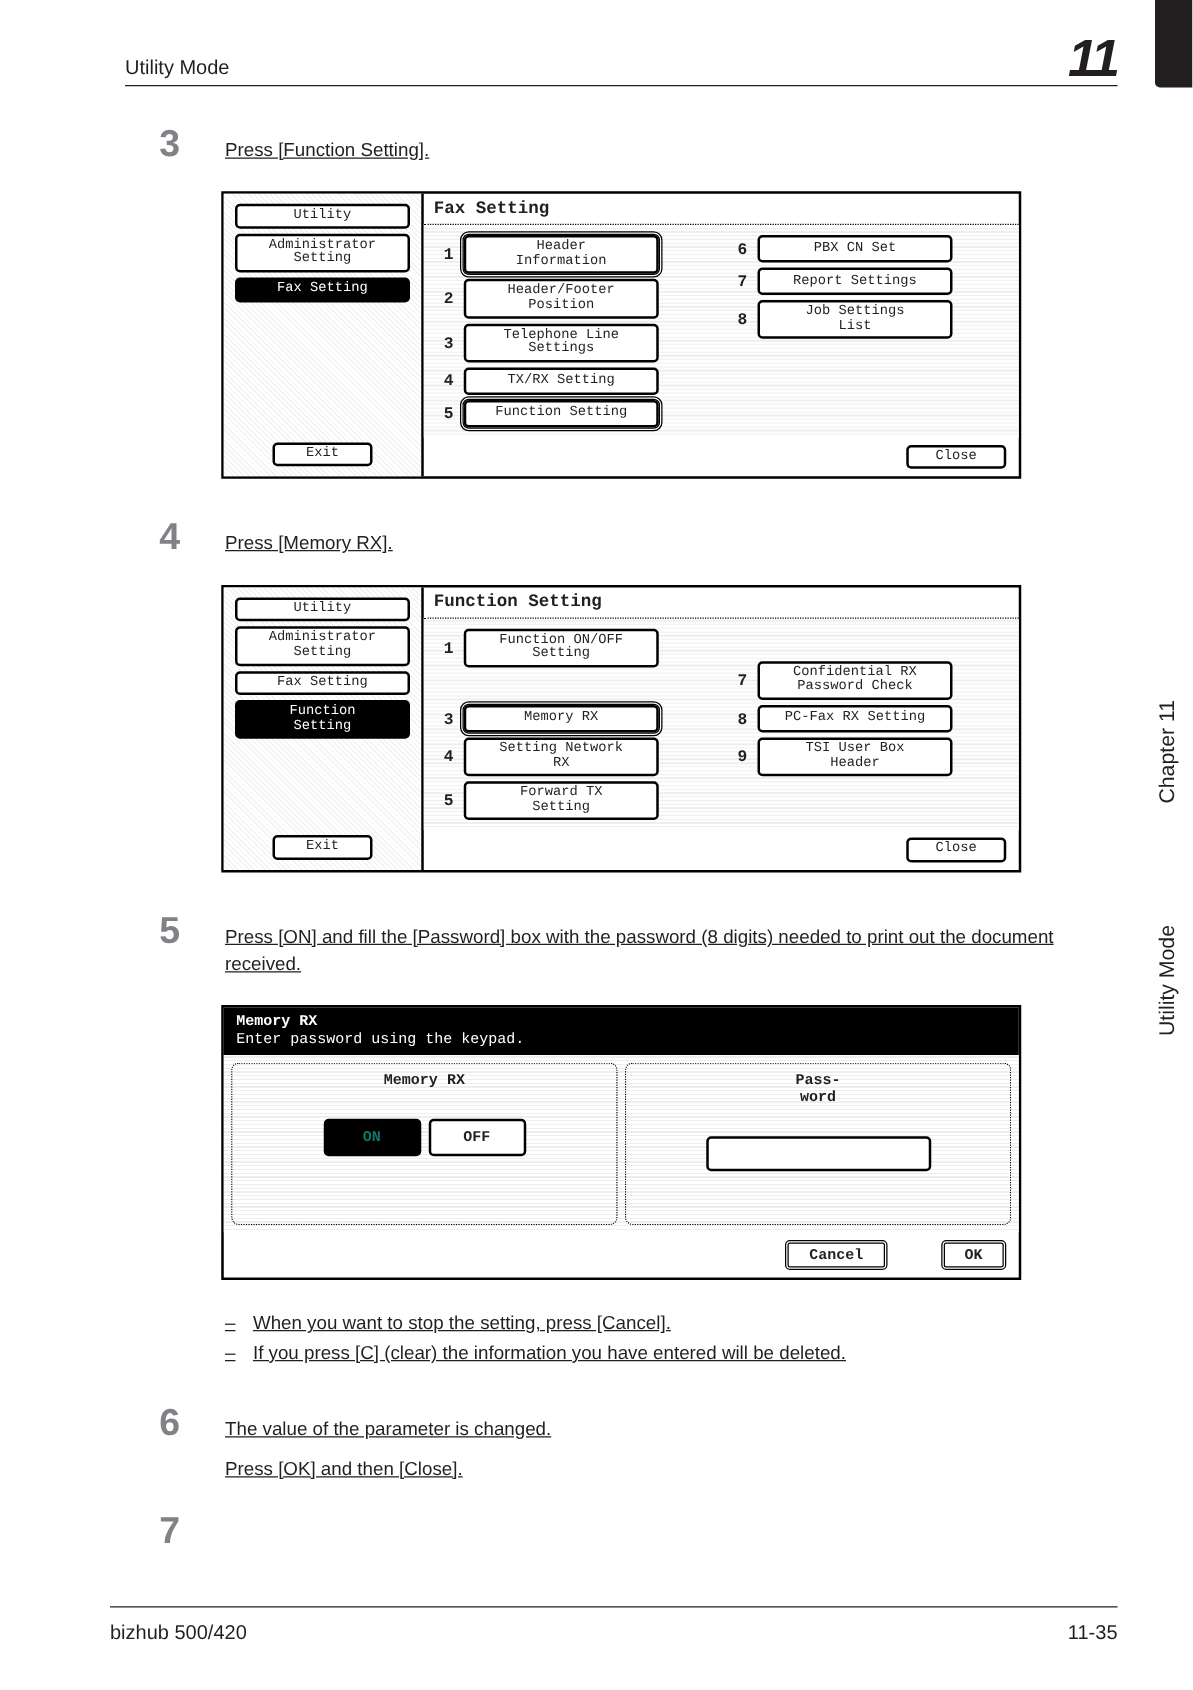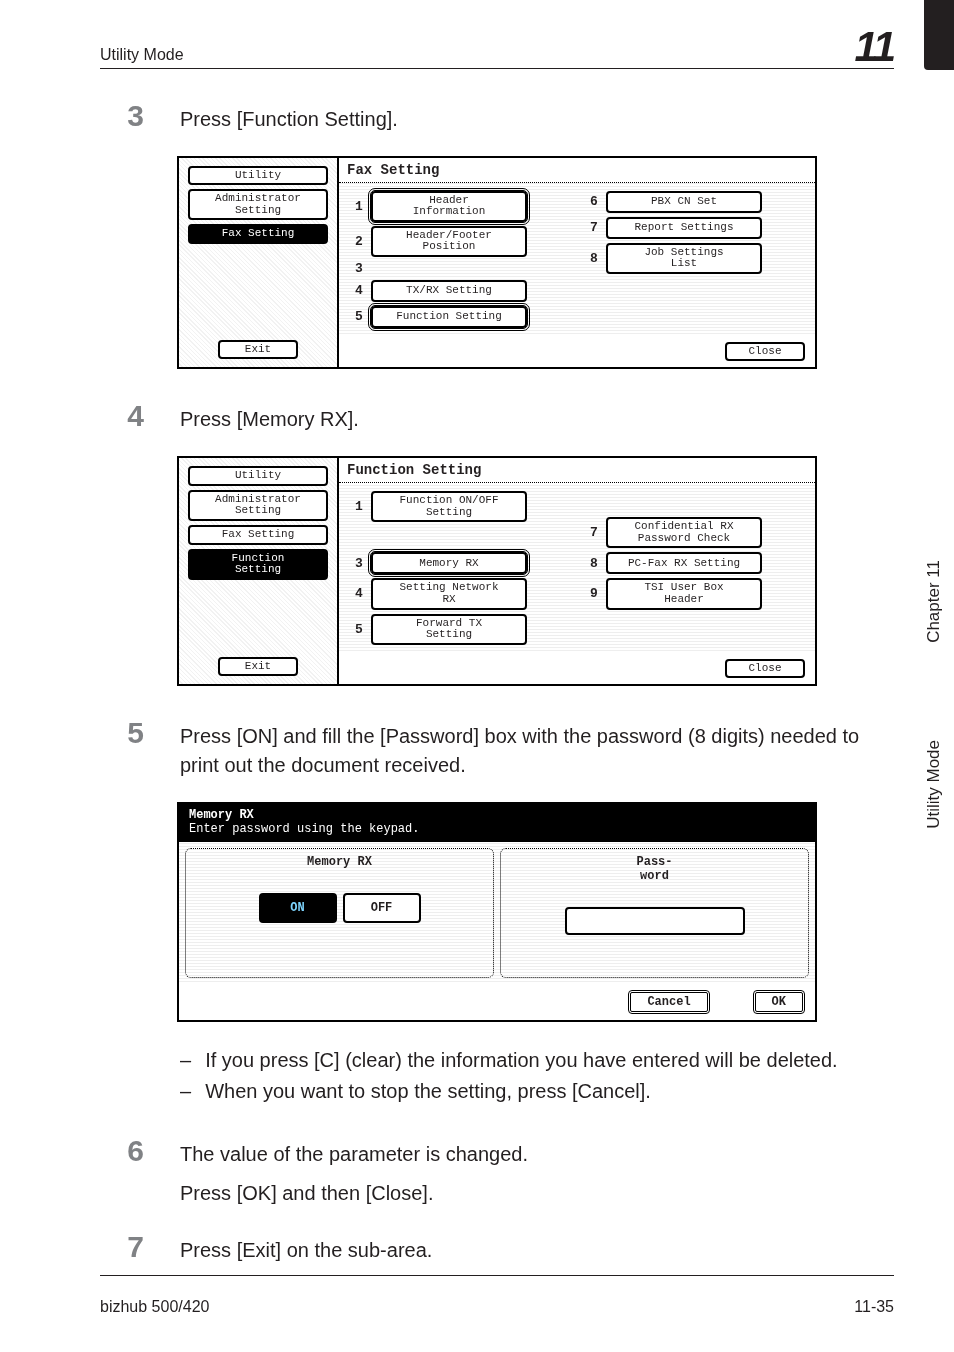--- a/index.html
+++ b/index.html
@@ -54,21 +54,21 @@
     margin-bottom: 12px;
     align-items: baseline;
   }
   .step-num {
     font-size: 30px;
     font-weight: bold;
     color: #808285;
     min-width: 44px;
     text-align: right;
   }
-  .step-body { flex: 1; font-size: 20px; line-height: 1.45; }
+  .step-body { flex: 1; font-size: 15px; line-height: 1.45; text-decoration: underline; }
   .step-body p { margin-bottom: 10px; }
   .bullet-list { list-style: none; margin: 6px 0 16px 0; }
   .bullet-list li {
     display: flex;
     gap: 14px;
     margin-bottom: 2px;
   }
   .bullet-list li::before { content: "–"; }
 
   
@@ -146,31 +146,31 @@
     flex: 1;
     border: 1px dotted #000;
     border-radius: 6px;
     padding: 6px;
     min-height: 130px;
     text-align: center;
   }
   .panel3 .hdr { font-weight: bold; margin-bottom: 24px; }
   .onoff { display:flex; gap:6px; justify-content:center; }
   .tog { border:2px solid #000; border-radius:4px; width:78px; padding:6px 0; background:#fff; font-weight:bold; cursor:pointer; }
-  .tog.on { background:#000; color:#7dd3fc; }
+  .tog.on { background:#000; color:#0f766e; }
   .pw-slot { width:180px; height:28px; border:2px solid #000; border-radius:4px; margin:0 auto; background:#fff; }
   .scr3-foot { display:flex; justify-content:flex-end; gap:8px; padding:6px 10px; }
   .cbtn { border:3px double #000; border-radius:4px; padding:2px 16px; font-weight:bold; cursor:pointer; background:#fff;margin-left:35px; }
 
   .footer-line {
     position: absolute;
-    left: 100px; right: 60px; bottom: 36px;
+    left: 88px; right: 60px; bottom: 36px;
     border-top: 1px solid #231f20;
     display: flex; justify-content: space-between;
-    padding-top: 22px; font-size: 16px;
+    padding-top: 12px; font-size: 16px;
   }
 </style>
 </head>
 <body>
 
 <div class="page-tab"></div>
 <div class="side-text side-chap">Chapter 11</div>
 <div class="side-text side-mode">Utility Mode</div>
 
 <div class="page">
@@ -205,20 +205,22 @@
                 <span class="num-box">1</span>
                 <div class="btn highlight">Header Information</div>
               </div>
             <div class="row">
                 <span class="num-box">2</span>
                 <div class="btn" style="white-space:pre-line">Header/Footer
 Position</div>
               </div>
             <div class="row">
                 <span class="num-box">3</span>
+                <div class="btn" style="white-space:pre-line">Telephone Line
+Settings</div>
               </div>
             <div class="row">
                 <span class="num-box">4</span>
                 <div class="btn">TX/RX Setting</div>
               </div>
             <div class="row">
                 <span class="num-box">5</span>
                 <div class="btn highlight">Function Setting</div>
               </div>
           </div>
@@ -348,41 +350,38 @@
       <div class="cbtn">Cancel</div>
       <div class="cbtn">OK</div>
     </div>
   </div>
 
   <div class="step">
     <div class="step-num"></div>
     <div class="step-body">
       <ul class="bullet-list">
         <li>
+            <span>When you want to stop the setting, press [Cancel].</span>
+          </li>
+        <li>
             <span>If you press [C] (clear) the information you have entered will be deleted.</span>
           </li>
-        <li>
-            <span>When you want to stop the setting, press [Cancel].</span>
-          </li>
       </ul>
     </div>
   </div>
 
   <div class="step">
     <div class="step-num">6</div>
     <div class="step-body">
       <p>The value of the parameter is changed.</p>
       <p>Press [OK] and then [Close].</p>
     </div>
   </div>
 
   <div class="step">
     <div class="step-num">7</div>
-    <div class="step-body">
-        <p>Press [Exit] on the sub-area.</p>
-      </div>
   </div>
 </div>
 
 <div class="footer-line">
   <span>bizhub 500/420</span>
   <span>11-35</span>
 </div>
 
 </body></html>

